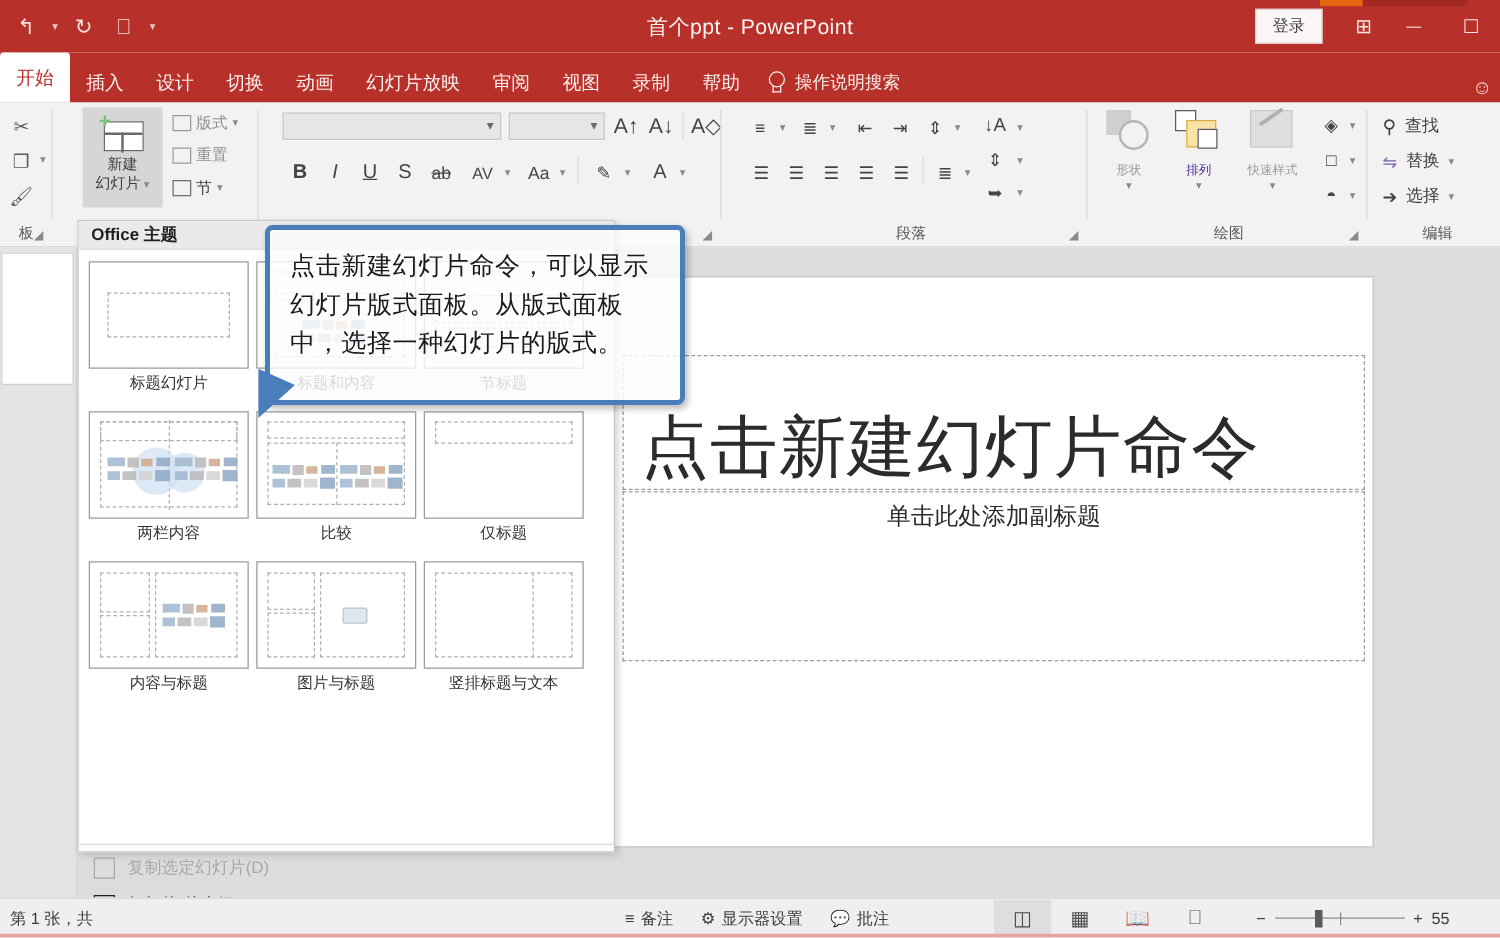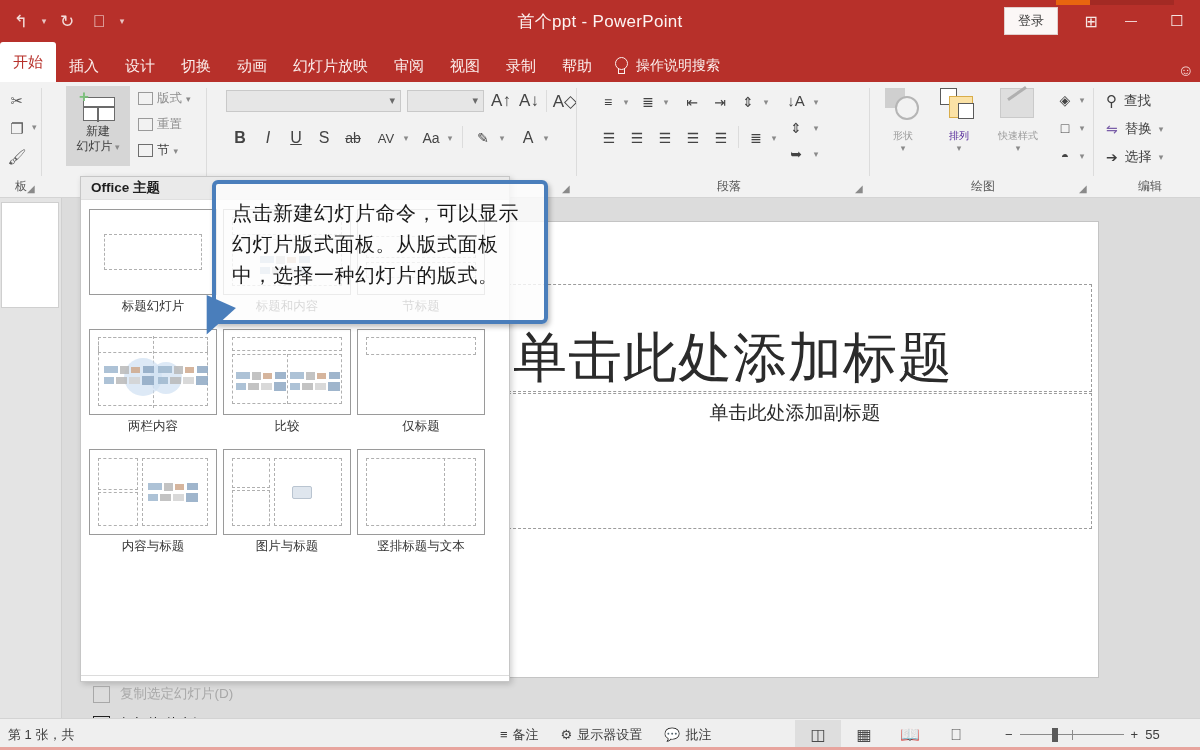--- a/index.html
+++ b/index.html
@@ -127,21 +127,21 @@
   .ph.title .t{
     position:absolute; left:14px; bottom:-4px; font-size:54px; color:#2b2b2b;
     font-family:"DejaVu Sans","Liberation Sans",sans-serif; font-weight:300; letter-spacing:1px;
     white-space:nowrap;
   }
   .ph.sub{ left:6px; top:171px; right:6px; height:136px;}
   .ph.sub .t{ position:absolute; left:0; right:0; top:6px; text-align:center; font-size:19px; color:#2b2b2b;}
 
   
   .gallery{
-    position:absolute; left:80px; top:176px; width:430px; height:506px;
+    position:absolute; left:62px; top:176px; width:430px; height:506px;
     background:#ffffff; border:1px solid #c6c6c6; box-shadow:2px 2px 6px rgba(0,0,0,.18);
   }
   .gal-head{
     height:23px; background:#eaeaea; display:flex; align-items:center; padding-left:10px;
     font-size:13.5px; color:#1f1f1f; font-weight:bold; border-bottom:1px solid #e0e0e0;
   }
   .gal-grid{ position:absolute; left:0; top:24px; width:428px; padding:8px 0 0 8px;
     display:flex; flex-wrap:wrap; }
   .gcell{ width:134px; height:120px; }
   .gthumb{ width:128px; height:86px; background:#fff; border:1px solid #9a9a9a; position:relative; overflow:hidden;}
@@ -432,21 +432,21 @@
   </div>
 </div>
 
 <div class="thumbpane">
   <div class="slidebox"></div>
 </div>
 
 <div class="workarea">
   <div class="slide">
     <div class="ph title">
-      <div class="t">单击此处添加标题</div>
+      <div class="t">点击新建幻灯片命令</div>
     </div>
     <div class="ph sub">
       <div class="t">单击此处添加副标题</div>
     </div>
   </div>
 </div>
 
 <div class="gallery">
   <div class="gal-head">Office 主题</div>
 

